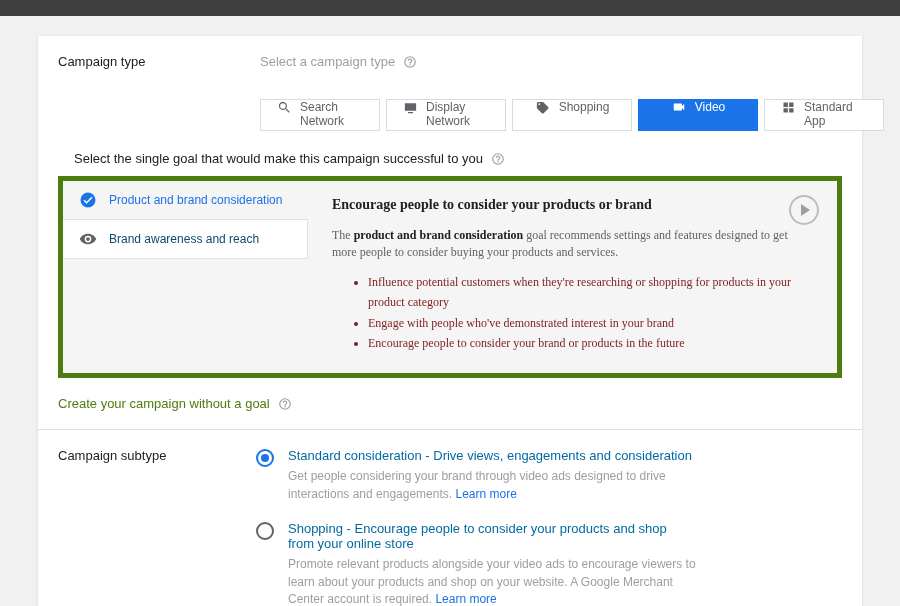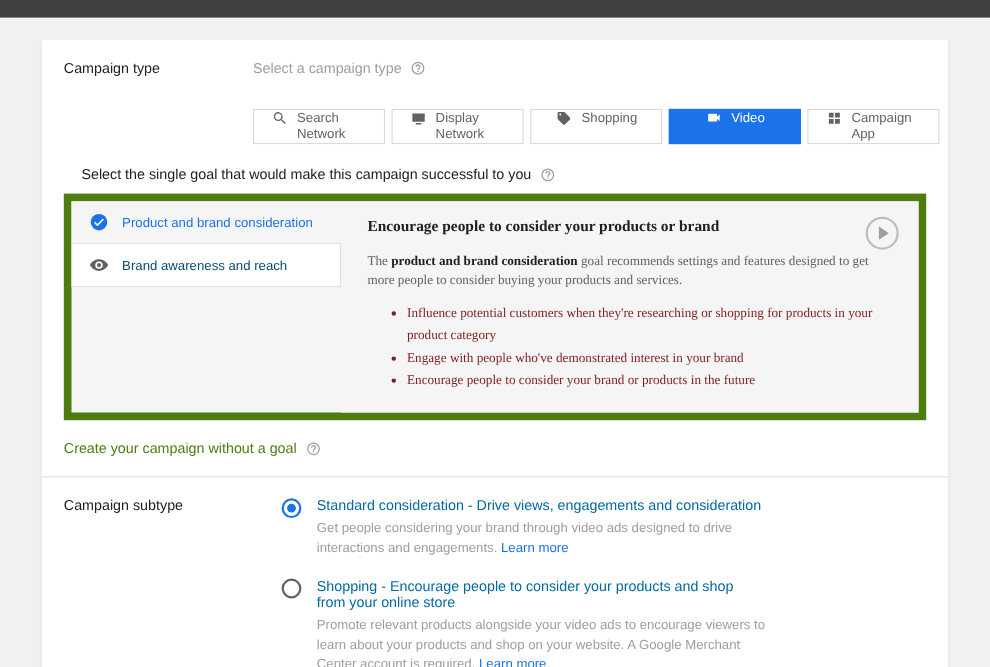--- a/index.html
+++ b/index.html
@@ -19,21 +19,21 @@
     }
     .container {
       background: #fff;
       margin: 20px 38px 0 38px;
       box-shadow: 0 1px 3px rgba(0,0,0,0.12);
       padding-bottom: 30px;
     }
     .section-row {
       display: flex;
       padding: 18px 20px 0 20px;
-      gap: 32px;
+      gap: 62px;
     }
     .section-label {
       width: 140px;
       flex-shrink: 0;
       font-size: 13px;
       color: #212121;
     }
     .section-content {
       flex: 1;
     }
@@ -85,21 +85,21 @@
     .goal-instruction-row {
       padding: 20px 20px 10px 36px;
       display: flex;
       align-items: center;
       gap: 8px;
       font-size: 13px;
       color: #212121;
     }
     .goal-picker {
       margin: 0 20px;
-      border: 7px solid #4d7c0f;
+      border: 5px solid #4d7c0f;
       background: #f5f5f5;
       display: flex;
       min-height: 180px;
     }
     .goal-list {
       width: 245px;
       flex-shrink: 0;
     }
     .goal-item {
       display: flex;
@@ -289,21 +289,21 @@
               </svg>
             </span>
           <span>Video</span>
         </div>
         <div class="tab">
           <span class="tab-icon">
               <svg viewBox="0 0 24 24" width="15" height="15">
                 <path d="M4 4h7v7H4zM13 4h7v7h-7zM4 13h7v7H4zM13 13h7v7h-7z"></path>
               </svg>
             </span>
-          <span>Campaign App</span>
+          <span>Standard App</span>
         </div>
       </div>
     </div>
   </div>
 
   <div class="goal-instruction-row">
     <span>Select the single goal that would make this campaign successful to you</span>
     <svg class="help-icon-svg" viewBox="0 0 24 24">
         <path d="M11 18h2v-2h-2v2zm1-16a10 10 0 100 20 10 10 0 000-20zm0 18a8 8 0 110-16 8 8 0 010 16zm0-14c-2.2 0-4 1.8-4 4h2c0-1.1.9-2 2-2s2 .9 2 2c0 2-3 1.75-3 5h2c0-2.25 3-2.5 3-5 0-2.2-1.8-4-4-4z"></path>
       </svg>

